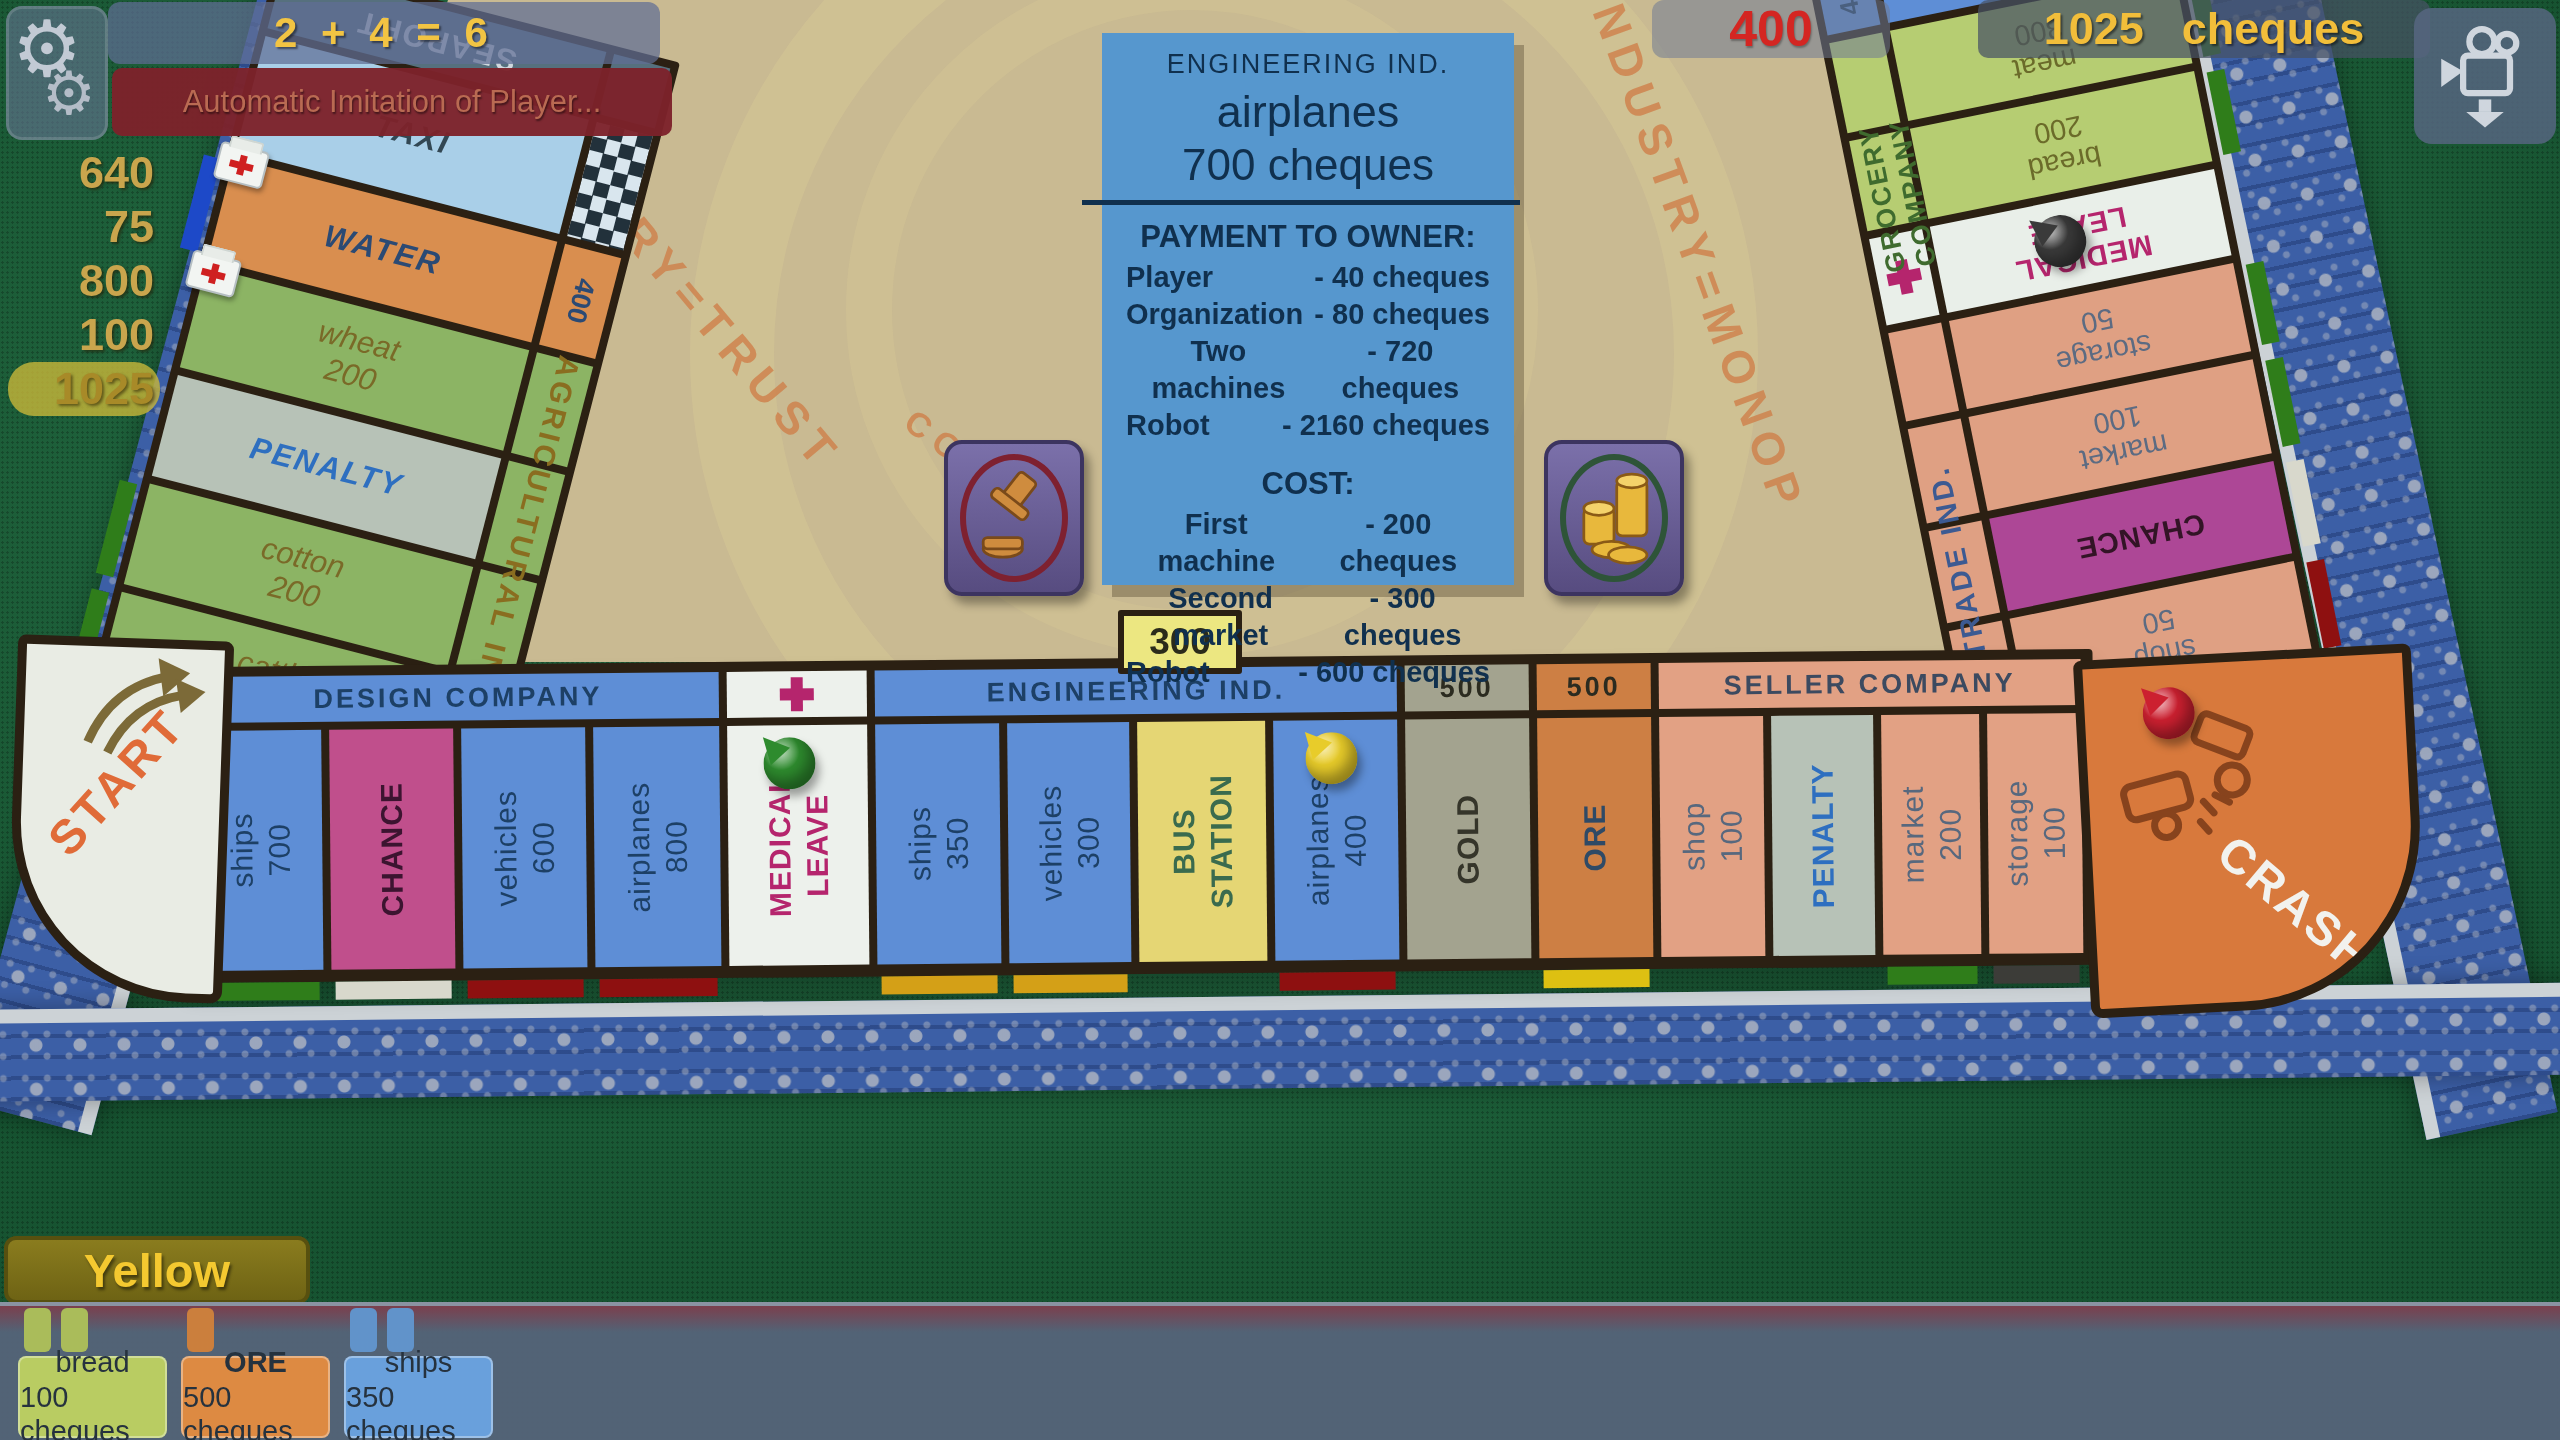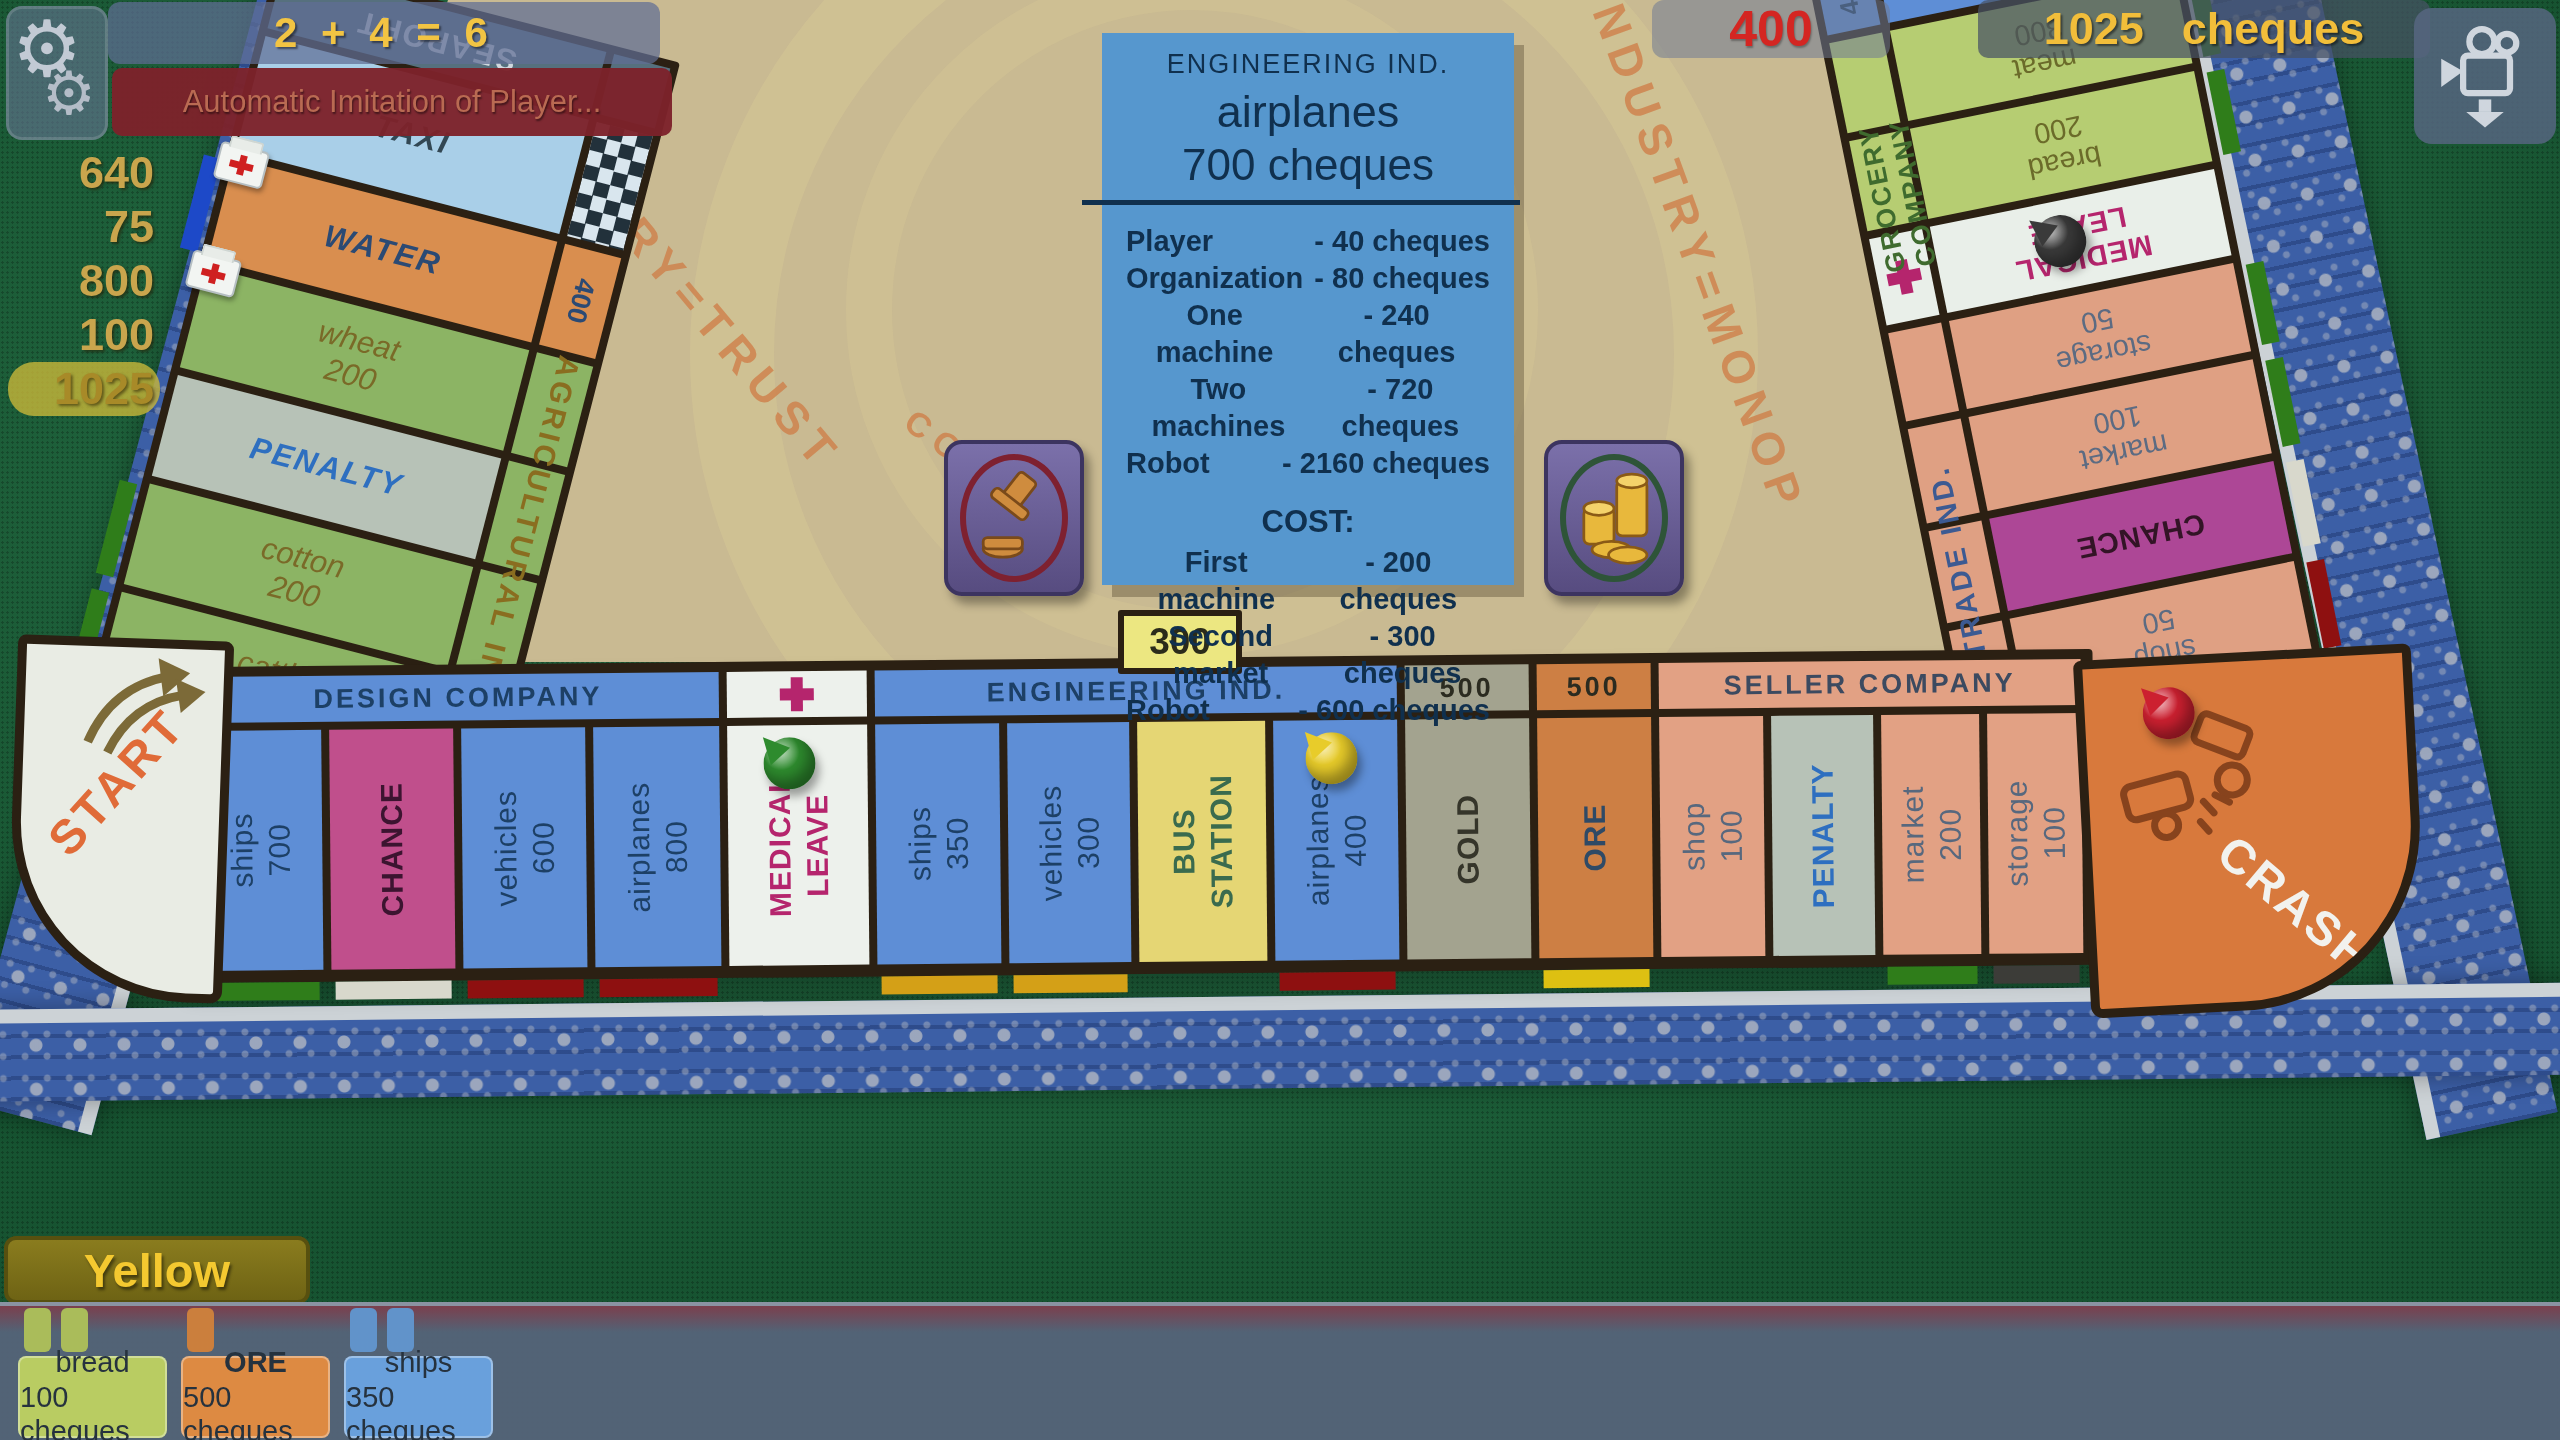--- a/index.html
+++ b/index.html
@@ -521,32 +521,29 @@
     <span id="crash-label">CRASH</span>
   </div>
 
   <div class="price-tag" id="tag-300">300</div>
 
   <div id="prop-card">
     <div class="pc-group">ENGINEERING IND.</div>
     <div class="pc-name">airplanes</div>
     <div class="pc-price">700 cheques</div>
     <div class="pc-divider"></div>
+    <div class="pc-title">PAYMENT TO OWNER:</div>
     <div class="pc-rows" id="pay-rows">
         <div class="pc-row">
           <span>Player</span>
           <span>-   40 cheques</span>
         </div>
         <div class="pc-row">
           <span>Organization</span>
           <span>-  80 cheques</span>
-        </div>
-        <div class="pc-row">
-          <span>One machine</span>
-          <span>-  240 cheques</span>
         </div>
         <div class="pc-row">
           <span>Two machines</span>
           <span>-  720 cheques</span>
         </div>
         <div class="pc-row">
           <span>Robot</span>
           <span>-  2160 cheques</span>
         </div>
       </div>

